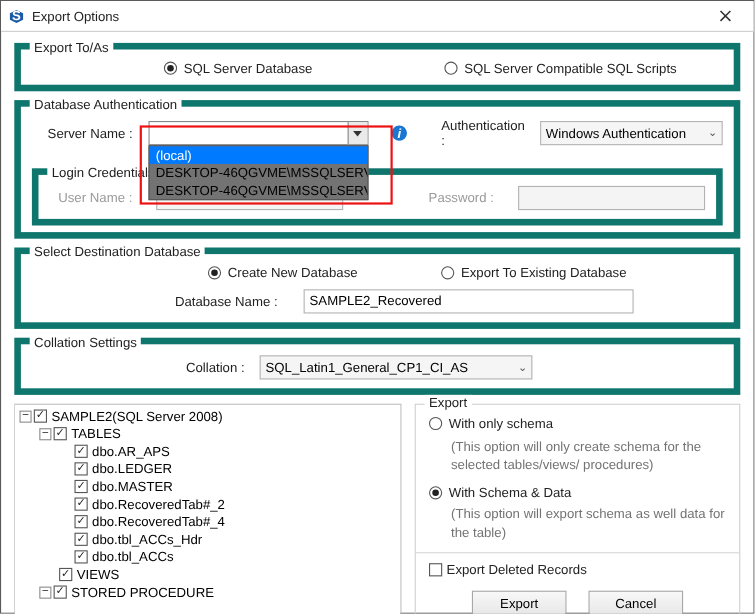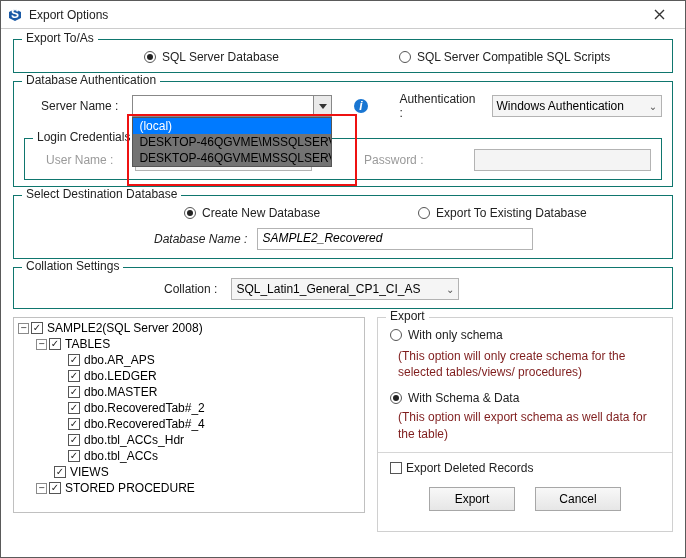--- a/index.html
+++ b/index.html
@@ -4,21 +4,21 @@
 <style>
   * { box-sizing: border-box; font-family: "Segoe UI", Tahoma, sans-serif; font-size: 12px; }
   html,body { margin:0; padding:0; }
   body { background:#fff; }
   .window { width:686px; height:558px; border:1px solid #5a5a5a; background:#fff; position:relative; }
   .titlebar { height:28px; background:#fff; border-bottom:1px solid #ccc; display:flex; align-items:center; padding:0 6px; }
   .titlebar .icon { width:16px; height:16px; margin-right:6px; display:inline-flex; align-items:center; justify-content:center; }
   .titlebar .title { flex:1; color:#222; }
   .titlebar .close { width:40px; height:24px; display:flex; align-items:center; justify-content:center; cursor:pointer; }
   .body { padding:4px 12px 10px 12px; position:relative; }
-  .group { border:1px solid #0f766e; margin:8px 0 6px 0; padding:10px 10px 8px 10px; position:relative; }
+  .group { border:6px solid #0f766e; margin:8px 0 6px 0; padding:10px 10px 8px 10px; position:relative; }
   .group-title { position:absolute; top:-9px; left:8px; background:#fff; padding:0 4px; color:#222; }
   .row { display:flex; align-items:center; gap:10px; }
   .radio { display:inline-flex; align-items:center; gap:6px; cursor:pointer; }
   .radio .dot { width:12px; height:12px; border:1px solid #555; border-radius:50%; display:inline-flex; align-items:center; justify-content:center; background:#fff; }
   .radio .dot .fill { width:6px; height:6px; border-radius:50%; background:#222; display:none; }
   .radio.selected .dot .fill { display:block; }
   .checkbox { display:inline-flex; align-items:center; gap:4px; cursor:pointer; }
   .checkbox .box { width:12px; height:12px; border:1px solid #555; background:#fff; display:inline-flex; align-items:center; justify-content:center; font-size:10px; line-height:1; color:#222; }
   .label { color:#222; }
   .label.dis { color:#9a9a9a; }
@@ -28,21 +28,21 @@
   .select .arrow { font-size:10px; color:#555; }
   .btn { height:24px; min-width:86px; border:1px solid #a7a7a7; background:linear-gradient(#f8f8f8,#e6e6e6); display:inline-flex; align-items:center; justify-content:center; cursor:pointer; padding:0 12px; }
   .tree { border:1px solid #c0c0c0; width:352px; height:196px; overflow:auto; background:#fff; padding:2px 0; }
   .tree-row { display:flex; align-items:center; height:16px; padding-left:4px; white-space:nowrap; }
   .tree-row .exp { width:11px; height:11px; border:1px solid #8a8a8a; display:inline-flex; align-items:center; justify-content:center; font-size:10px; line-height:1; color:#444; margin-right:2px; cursor:pointer; font-family:monospace; }
   .tree-row .cb { width:12px; height:12px; border:1px solid #555; display:inline-flex; align-items:center; justify-content:center; font-size:10px; line-height:1; margin-right:4px; cursor:pointer; }
   .tree-row .cb.checked::before { content:"✓"; color:#222; }
   .tree-row .lbl { cursor:default; }
   .bottom { display:flex; gap:12px; margin-top:8px; }
   .export-group { border:1px solid #d0d0d0; padding:10px 12px 20px 12px; position:relative; flex:1; }
-  .helper { color:#7f1d1d; margin:4px 0 10px 8px; line-height:1.35; }
+  .helper { color:#737373; margin:4px 0 10px 20px; line-height:1.35; }
   .btnrow { display:flex; gap:20px; justify-content:center; margin-top:10px; }
 
   
   .combo-wrap { position:relative; }
   .combo-box { width:200px; height:22px; border:1px solid #888; background:#fff; display:flex; align-items:center; }
   .combo-box .caret-box { width:18px; height:100%; border-left:1px solid #888; background:#eaeaea; display:flex; align-items:center; justify-content:center; cursor:pointer; }
   .combo-input { flex:1; padding:0 4px; height:100%; display:flex; align-items:center; }
   .combo-caret::after { content:""; border-left:4px solid transparent; border-right:4px solid transparent; border-top:5px solid #333; display:block; }
   .info-icon { width:18px; height:18px; display:inline-flex; align-items:center; justify-content:center; margin-left:6px; }
   .combo-list { position:absolute; top:22px; left:0; width:200px; border:1px solid #555; background:#737373; z-index:10; }
@@ -115,51 +115,51 @@
           <span>Windows Authentication</span>
           <span class="arrow">⌄</span>
         </div>
       </div>
 
       <div class="group" style="margin:18px 0 0 0;">
         <div class="group-title">Login Credentials fo</div>
         <div class="row" style="gap:22px;">
           <span class="label dis" style="width:80px; text-align:right;">User Name :</span>
           <div class="text-input dis" style="width:180px;"></div>
-          <span class="label dis" style="width:90px; text-align:left; margin-left:30px;">Password :</span>
+          <span class="label dis" style="width:90px; text-align:right; margin-left:30px;">Password :</span>
           <div class="text-input dis" style="width:180px;"></div>
         </div>
       </div>
     </div>
 
     <div class="group">
       <div class="group-title">Select Destination Database</div>
-      <div class="row" style="gap:98px; padding-left:160px;">
+      <div class="row" style="gap:76px; padding-left:160px;">
         <span class="radio selected">
           <span class="dot">
               <span class="fill"></span>
             </span>
           <span class="label">Create New Database</span>
         </span>
         <span class="radio">
           <span class="dot"></span>
           <span class="label">Export To Existing Database</span>
         </span>
       </div>
-      <div class="row" style="margin-top:8px; gap:10px; padding-left:130px;font-style:italic;">
+      <div class="row" style="margin-top:8px; gap:24px; padding-left:130px;">
         <span class="label">Database Name :</span>
-        <div class="text-input" style="width:276px;">SAMPLE2_Recovered</div>
+        <div class="text-input" style="width:300px;">SAMPLE2_Recovered</div>
       </div>
     </div>
 
     <div class="group">
       <div class="group-title">Collation Settings</div>
       <div class="row" style="gap:14px; padding-left:140px;">
         <span class="label">Collation :</span>
-        <div class="select" style="width:228px;">
+        <div class="select" style="width:248px;">
           <span>SQL_Latin1_General_CP1_CI_AS</span>
           <span class="arrow">⌄</span>
         </div>
       </div>
     </div>
 
     <div class="bottom">
       <div class="tree">
         <div class="tree-row" style="padding-left:4px;">
           <span class="exp">−</span>

